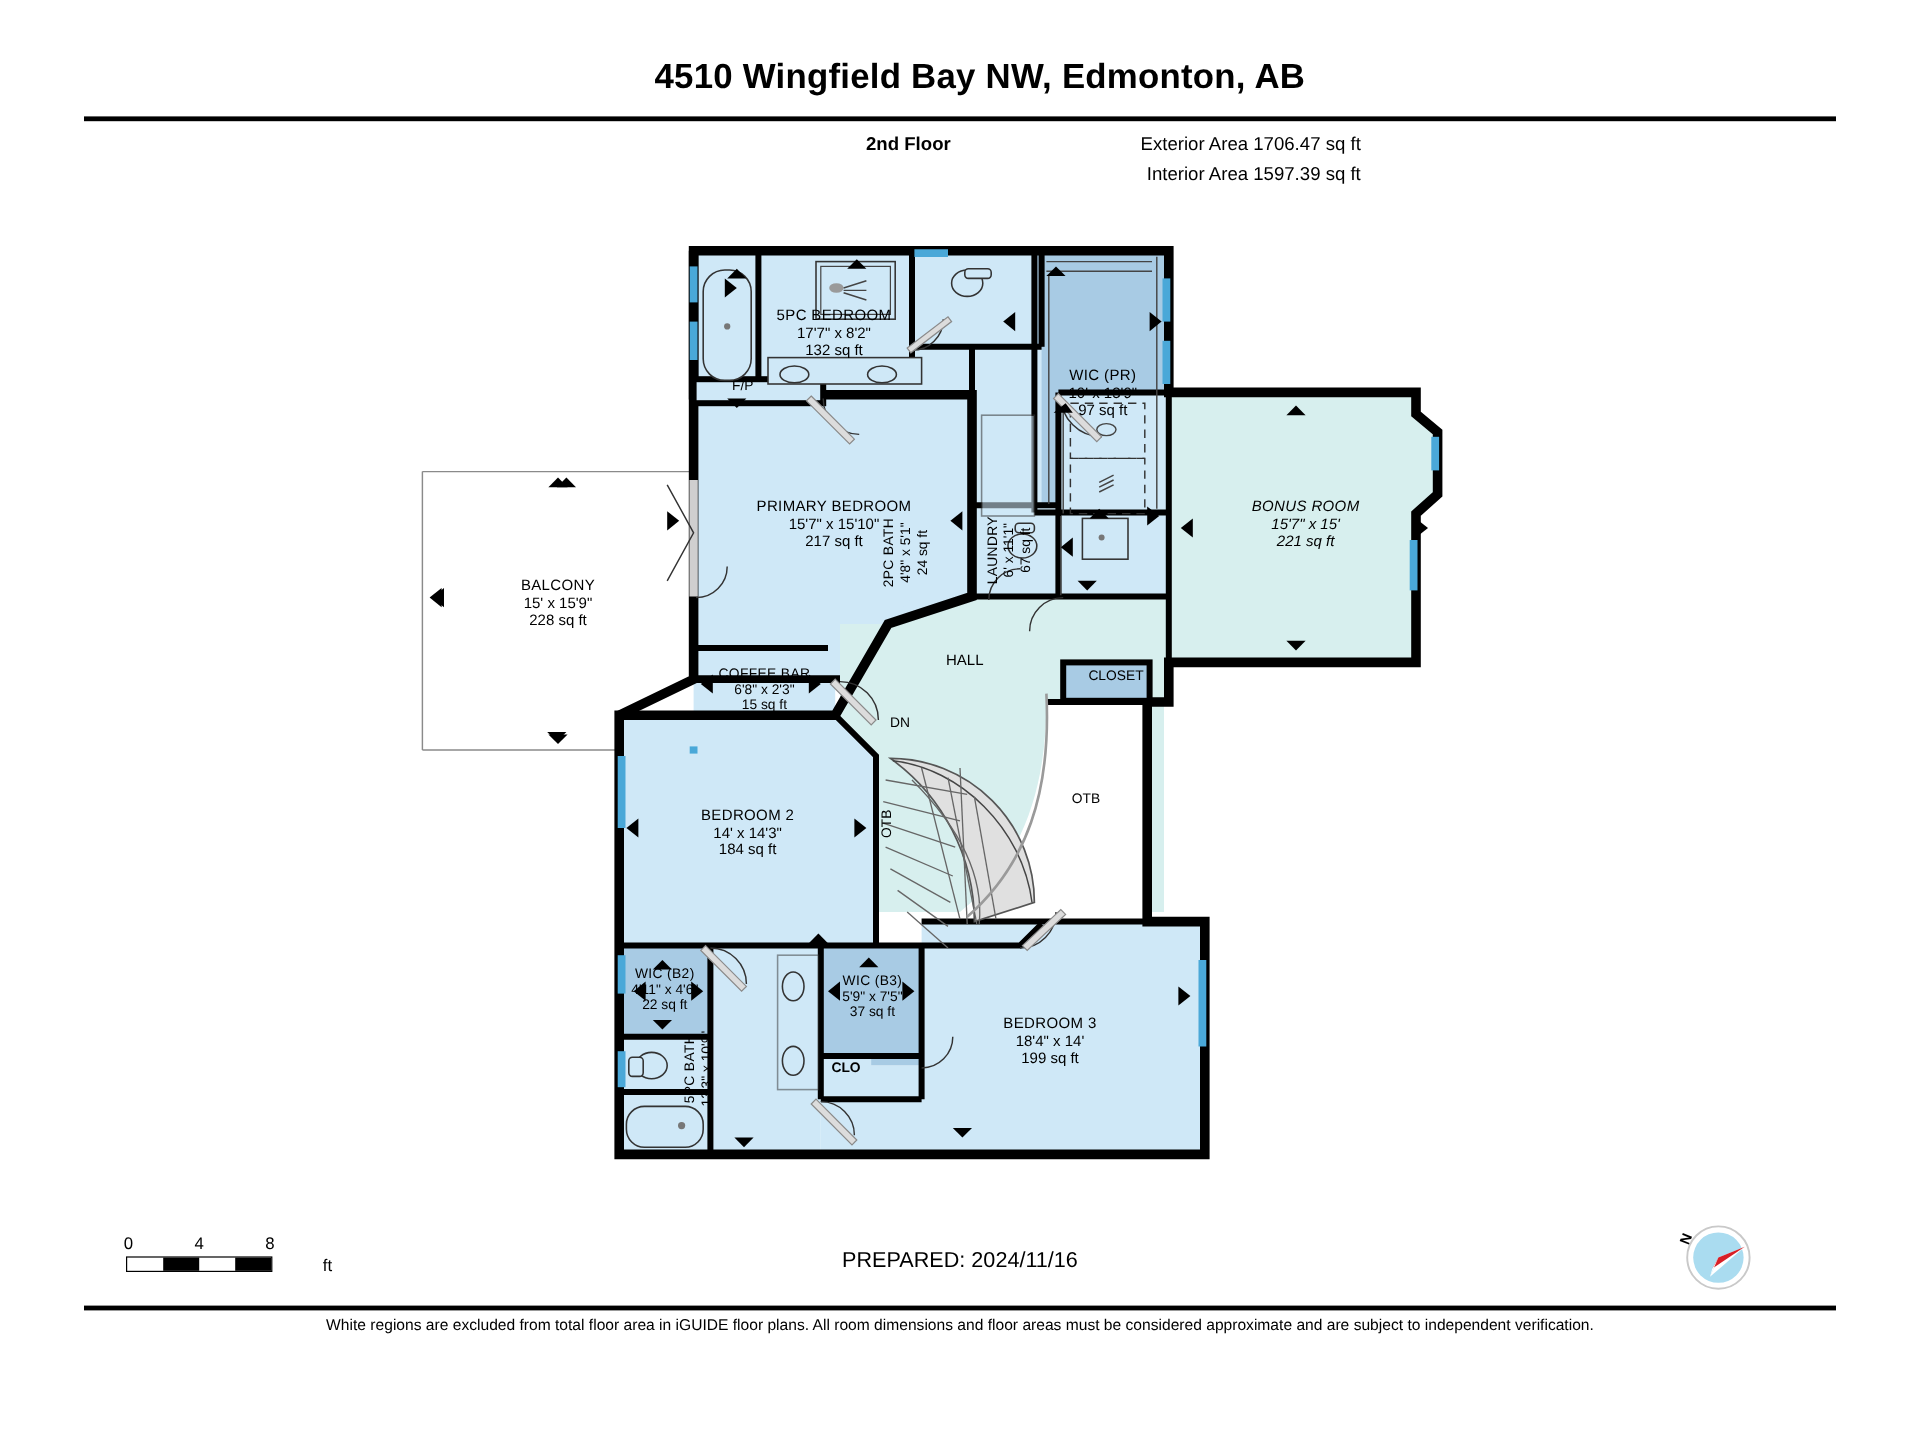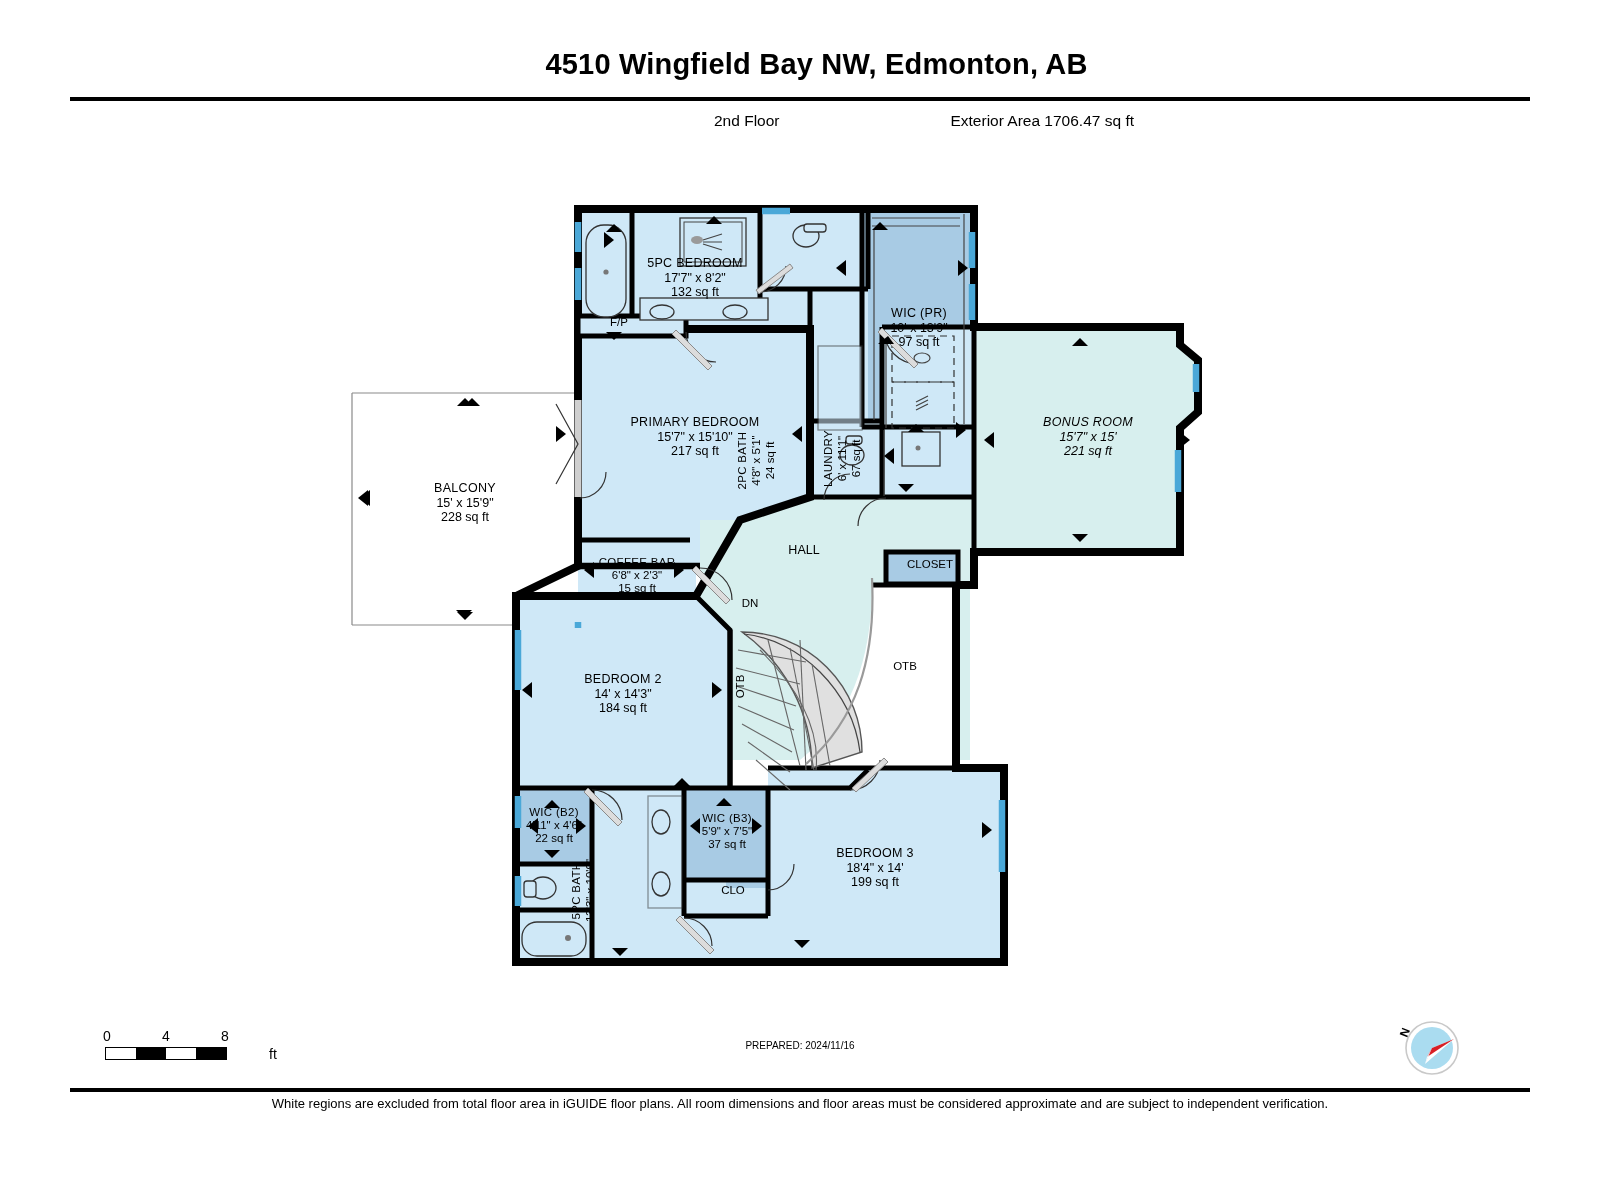--- a/index.html
+++ b/index.html
@@ -17,35 +17,35 @@
     font-size:29px;font-weight:bold;letter-spacing:.2px;padding-left:33px;
   }
   #header-rule{
     position:absolute;left:70px;right:70px;top:97px;height:4px;background:#000;
   }
   #summary{
     position:absolute;left:714px;top:108px;width:420px;
     font-size:15.5px;line-height:25px;
   }
   #summary .row{display:flex;}
-  #summary .lbl{width:86px;font-weight:normal;text-align:left;}
+  #summary .lbl{width:86px;font-weight:bold;text-align:center;}
   #summary .val{flex:1;text-align:right;}
   #summary .row.sub .lbl{visibility:hidden;}
 
   
   #scalebar{position:absolute;left:105px;top:1028px;width:122px;}
   #scalebar .nums{position:relative;height:16px;font-size:14px;}
   #scalebar .nums span{position:absolute;top:0;transform:translateX(-50%);}
   #scalebar .bar{position:relative;height:11px;border:1px solid #000;display:flex;margin-top:3px;}
   #scalebar .bar i{flex:1;display:block;}
   #scalebar .bar i.fill{background:#000;}
   #scalebar .unit{position:absolute;left:130px;top:18px;font-size:14px;margin-left:34px;}
 
   #prepared{
-    position:absolute;left:0;right:0;top:1040px;text-align:center;font-size:10px;
+    position:absolute;left:0;right:0;top:1040px;text-align:center;font-size:18px;
   }
   #footer-rule{position:absolute;left:70px;right:70px;top:1088px;height:4px;background:#000;}
   #disclaimer{
     position:absolute;left:70px;right:70px;top:1096px;text-align:center;font-size:13px;
   }
 
   
   #compass{position:absolute;left:1392px;top:1008px;width:72px;height:72px;}
 
   
@@ -64,20 +64,24 @@
 
 <div class="page">
 
   <div id="title">4510 Wingfield Bay NW, Edmonton, AB</div>
   <div id="header-rule"></div>
 
   <div id="summary">
     <div class="row">
       <span class="lbl">2nd Floor</span>
       <span class="val">Exterior Area 1706.47 sq ft</span>
+    </div>
+    <div class="row sub">
+      <span class="lbl">.</span>
+      <span class="val">Interior Area 1597.39 sq ft</span>
     </div>
   </div>
 
   <div id="plan">
     <svg width="1600" height="1200" viewBox="0 0 1600 1200" xmlns="http://www.w3.org/2000/svg">
       <defs>
         <style>
           .fLight{fill:#cfe8f7;}
           .fMed{fill:#a8cbe4;}
           .fHall{fill:#d7efee;}
@@ -436,21 +440,21 @@
   </div>
 
   <div class="rmlabel" style="left:790px;top:846px;width:170px;">
     <div class="nm">BEDROOM 3</div>
     <div>18'4" x 14'</div>
     <div>199 sq ft</div>
   </div>
 
   <div class="rmlabel" style="left:762px;top:543px;width:84px;">HALL</div>
   <div class="rmlabel tiny" style="left:888px;top:558px;width:84px;">CLOSET</div>
-  <div class="rmlabel tiny" style="left:712px;top:884px;width:42px;">CLO</div>
+  <div class="rmlabel tiny" style="left:684px;top:884px;width:42px;font-weight:bold;">CLO</div>
   <div class="rmlabel tiny" style="left:592px;top:316px;width:54px;">F/P</div>
   <div class="rmlabel tiny" style="left:730px;top:597px;width:40px;">DN</div>
   <div class="rmlabel vert tiny" style="left:710px;top:680px;width:60px;transform:rotate(-90deg);">OTB</div>
   <div class="rmlabel tiny" style="left:880px;top:660px;width:50px;">OTB</div>
 
   <div id="scalebar">
     <div class="nums">
       <span style="left:2px;">0</span>
       <span style="left:61px;">4</span>
       <span style="left:120px;">8</span>

